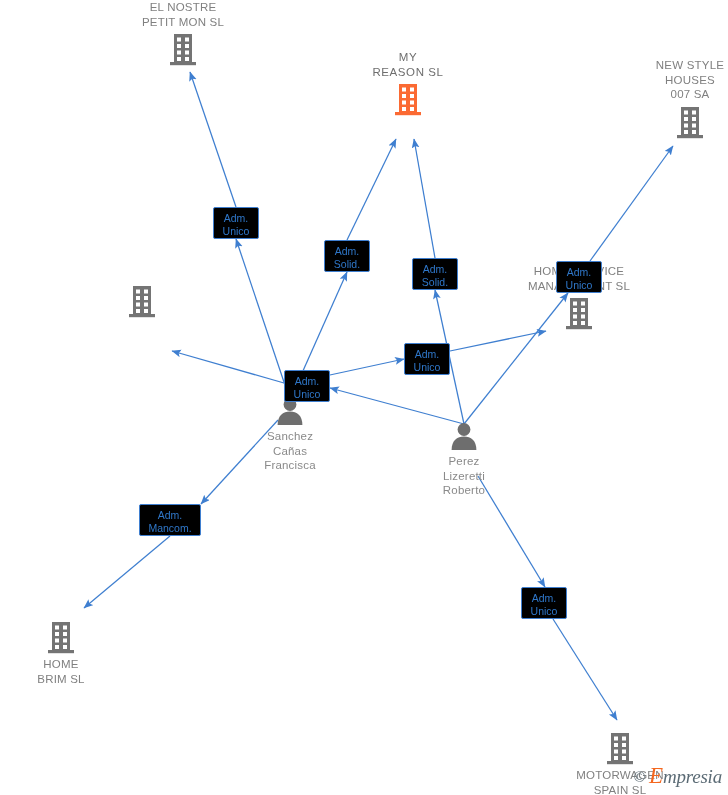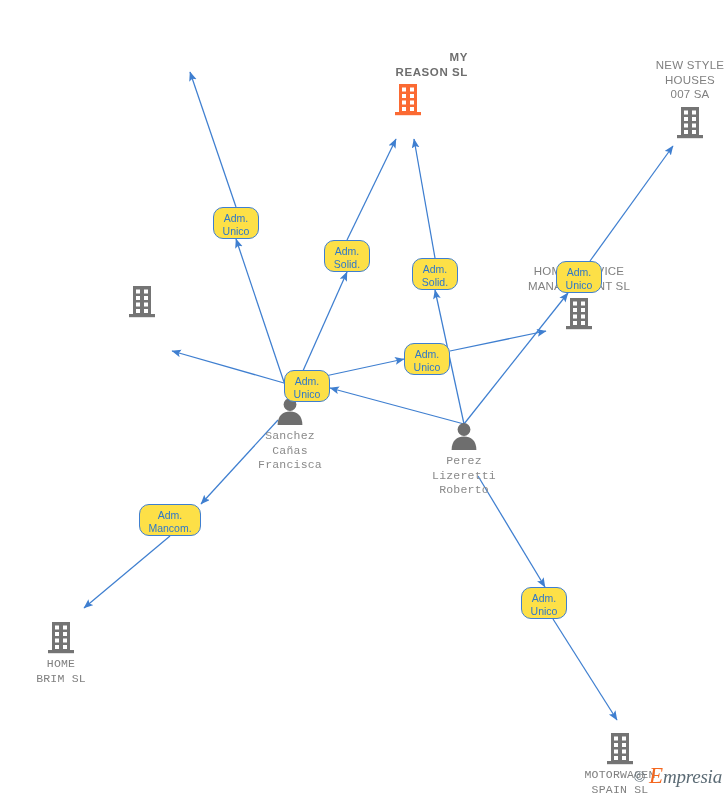--- a/index.html
+++ b/index.html
@@ -38,36 +38,35 @@
   .node .caption {
     font-size: 11.5px;
     line-height: 14.5px;
     color: #808080;
     letter-spacing: 0.2px;
     white-space: pre-line;
   }
   .node.company .caption { color: #808080; }
   .node.focus .caption {
     color: #6e6e6e;
-    font-weight: bold;
+    font-weight: normal;
     letter-spacing: 0.6px;
-    text-align: right;
   }
   .node.person .caption { color: #8a8a8a; }
 
   .label-above .caption { margin-bottom: 3px; }
-  .label-below .caption { margin-top: 3px; font-family: Liberation Mono, monospace; }
+  .label-below .caption { margin-top: 3px; }
 
   
   .elabel {
     position: absolute;
     box-sizing: border-box;
-    background: #fde047;
+    background: #000000;
     border: 1.3px solid #3f7fd0;
-    border-radius: 10px;
+    border-radius: 2px;
     color: #2f77c9;
     font-size: 10.5px;
     line-height: 13px;
     text-align: center;
     padding: 4px 6px 4px;
     white-space: pre-line;
     z-index: 5;
   }
 
   
@@ -142,20 +141,40 @@
 Unico</div>
   <div class="elabel" style="left:404px; top:343px; width:46px; height:32px;">Adm.
 Unico</div>
   <div class="elabel" style="left:284px; top:370px; width:46px; height:32px;">Adm.
 Unico</div>
   <div class="elabel" style="left:139px; top:504px; width:62px; height:32px;">Adm.
 Mancom.</div>
   <div class="elabel" style="left:521px; top:587px; width:46px; height:32px;">Adm.
 Unico</div>
 
+  <div class="node company label-above" style="left:183px; top:0px;">
+    <div class="caption">EL NOSTRE
+PETIT MON  SL</div>
+    <span class="glyph">
+      <svg width="30" height="34" viewBox="0 0 30 34" xmlns="http://www.w3.org/2000/svg">
+        <rect x="6" y="2" width="18" height="28" fill="#747474"></rect>
+        <rect x="2" y="30" width="26" height="3.2" fill="#747474"></rect>
+        <g fill="#ffffff">
+          <rect x="9" y="5.5" width="4" height="4"></rect>
+            <rect x="17" y="5.5" width="4" height="4"></rect>
+          <rect x="9" y="12" width="4" height="4"></rect>
+            <rect x="17" y="12" width="4" height="4"></rect>
+          <rect x="9" y="18.5" width="4" height="4"></rect>
+            <rect x="17" y="18.5" width="4" height="4"></rect>
+          <rect x="9" y="25" width="4" height="4"></rect>
+            <rect x="17" y="25" width="4" height="4"></rect>
+        </g>
+      </svg>
+    </span>
+  </div>
 
   <div class="node company focus label-above" style="left:408px; top:50px;">
     <div class="caption">MY
 REASON  SL</div>
     <span class="glyph">
       <svg width="30" height="34" viewBox="0 0 30 34" xmlns="http://www.w3.org/2000/svg">
         <rect x="6" y="2" width="18" height="28" fill="#fb6a33"></rect>
         <rect x="2" y="30" width="26" height="3.2" fill="#fb6a33"></rect>
         <g fill="#ffffff">
           <rect x="9" y="5.5" width="4" height="4"></rect>

